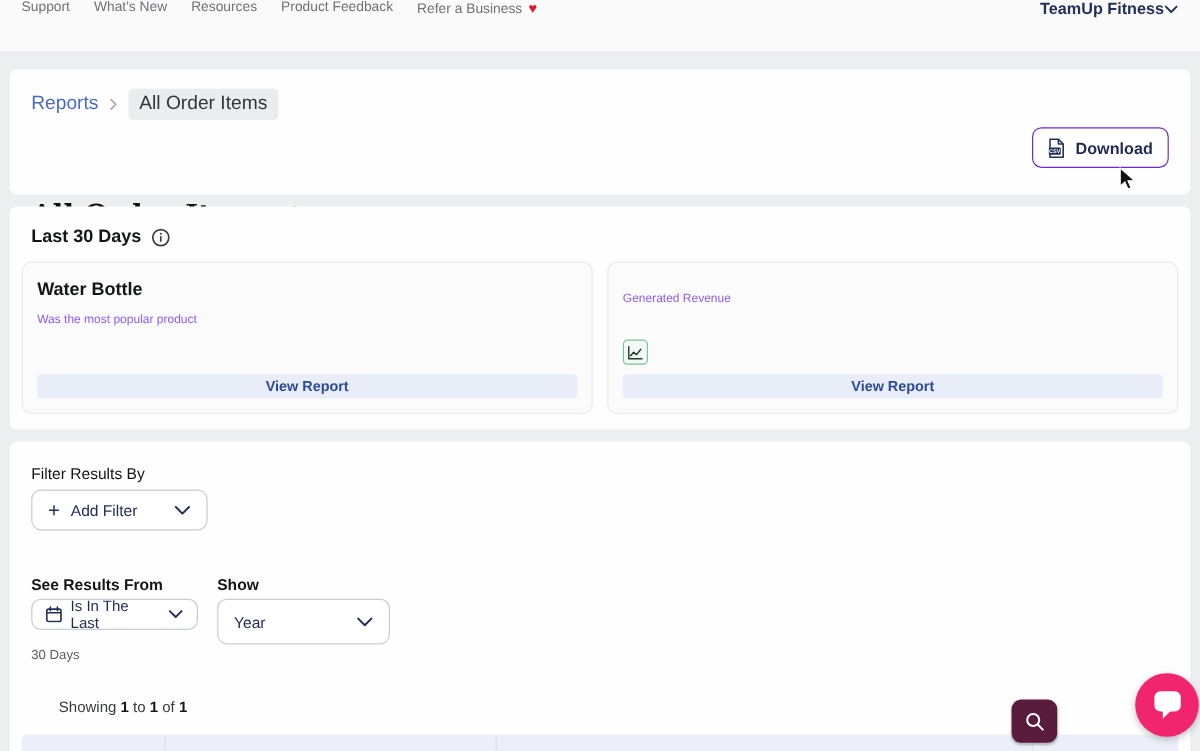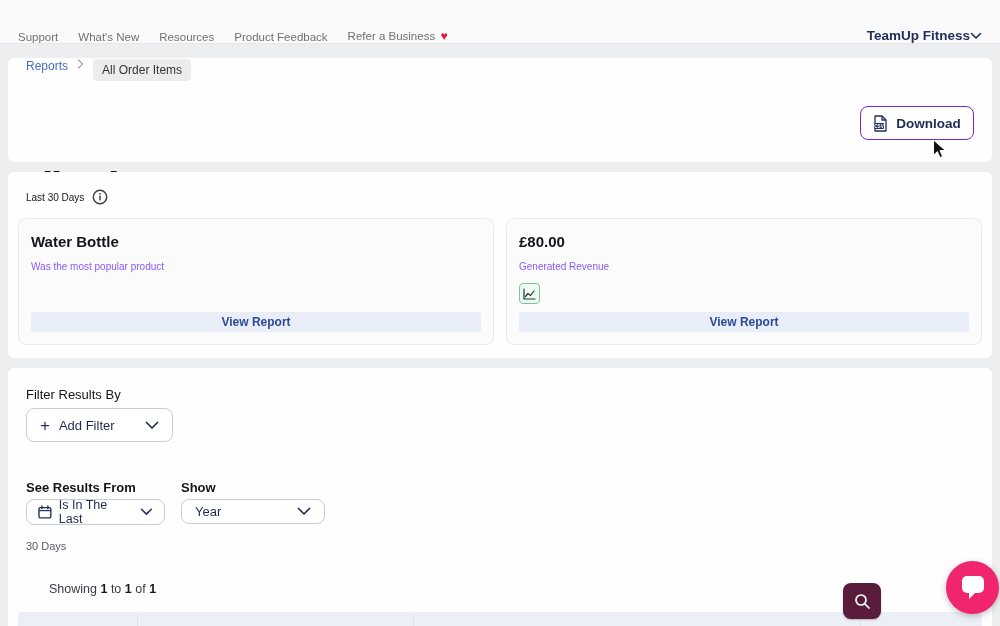--- a/index.html
+++ b/index.html
@@ -6,52 +6,52 @@
   html,body { background:#d8dadd; }
   body { font-family:"Liberation Sans", sans-serif; }
   #screen {
     position:relative; width:1000px; height:626px; margin:0 auto;
     background:#eceef0; overflow:hidden;
   }
   
   .topnav {
     position:absolute; top:0; left:0; width:1000px; height:44px;
     background:#fafafb; border-bottom:1px solid #e6e6e9;
-    display:flex; align-items:flex-end; padding:0 18px;
+    display:flex; align-items:flex-start; padding:0 18px;
   }
   .topnav-item { font-size:11.5px; color:#707076; margin-right:20px; cursor:pointer; white-space:nowrap; }
   .heart { color:#e8132c; font-size:12px; margin-left:2px; }
   .account { margin-left:auto; display:flex; align-items:center; cursor:pointer; }
   .account-name { font-size:13.5px; font-weight:700; color:#22305a; }
   
   .panel { position:absolute; left:8px; width:984px; background:#fefefe; border-radius:6px; }
   .panel-header { top:58px; height:104px; }
   .panel-summary { top:172px; height:186px; }
   .panel-filters { top:368px; height:258px; border-bottom-left-radius:0; border-bottom-right-radius:0; }
   
-  .breadcrumb { position:absolute; top:1px; left:18px; display:flex; align-items:flex-start; font-size:12px; }
+  .breadcrumb { position:absolute; top:16px; left:18px; display:flex; align-items:center; font-size:16px; }
   .crumb-link { color:#4a6bc5; cursor:pointer; }
   .crumb-sep { margin:0 9px; display:flex; align-items:center; }
   .crumb-pill { background:#ebecee; border-radius:4px; padding:4px 9px; color:#33353a; }
   .title-row { position:absolute; top:108px; left:18px; display:flex; align-items:center; gap:9px; }
   .page-title { font-family:"DejaVu Serif","Liberation Serif",serif; font-size:23px; font-weight:700; color:#0d0e11; letter-spacing:.2px; }
   .help-circle {
     width:16px; height:16px; border:1.5px solid #3c3d42; border-radius:50%;
     display:flex; align-items:center; justify-content:center;
     font-size:10px; font-weight:700; color:#3c3d42; cursor:pointer;
   }
   .download-btn {
     position:absolute; top:48px; right:18px; width:114px; height:34px;
     background:#fff; border:1px solid #6d28d9; border-radius:8px;
     display:flex; align-items:center; justify-content:center; gap:8px;
     font-size:13.5px; font-weight:600; color:#1f2b52; cursor:pointer;
   }
   
   .section-title-row { position:absolute; top:17px; left:18px; display:flex; align-items:center; gap:8px; }
-  .section-title { font-size:10px; font-weight:400; color:#141519; }
+  .section-title { font-size:15px; font-weight:700; color:#141519; }
   .cards { position:absolute; top:46px; left:10px; width:964px; display:flex; gap:12px; }
   .card {
     flex:1; height:127px; background:#fbfbfc; border:1px solid #e9eaee;
     border-radius:8px; position:relative; padding:14px 12px;
   }
   .card-title { font-size:15px; font-weight:700; color:#141519; }
   .card-sub { font-size:10px; color:#8b5cf6; margin-top:11px; }
   .chart-badge {
     position:absolute; left:12px; top:64px; width:21px; height:21px;
     border:1.5px solid #7cc49a; background:#f0faf4; border-radius:4px;
@@ -70,21 +70,21 @@
     display:flex; align-items:center; font-size:13px; color:#1f2b52; cursor:pointer;
   }
   .add-filter { top:40px; left:18px; width:147px; height:34px; padding:0 13px; gap:9px; }
   .plus-glyph { font-size:17px; font-weight:400; color:#22305a; line-height:1; }
   .add-filter .chev { margin-left:auto; }
   .sub-label { position:absolute; font-size:13px; font-weight:700; color:#141519; }
   .lbl-see { top:112px; left:18px; }
   .lbl-show { top:112px; left:173px; }
   .dd-date { top:131px; left:18px; width:139px; height:26px; padding:0 11px; gap:7px; font-size:12.5px; }
   .dd-date .chev { margin-left:auto; }
-  .dd-show { top:131px; left:173px; width:144px; height:25px; padding:8px 13px; font-size:13px; }
+  .dd-show { top:131px; left:173px; width:144px; height:38px; padding:8px 13px; font-size:13px; }
   .dd-show .chev { margin-left:auto; }
   .period-hint { position:absolute; top:172px; left:18px; font-size:11px; color:#5a5b60; }
   .showing-row { position:absolute; top:214px; left:18px; font-size:12.5px; color:#3a3b40;margin-left:23px; }
   .showing-row b { color:#17181c; }
   .table-header {
     position:absolute; top:244px; left:10px; width:964px; height:14px;
     background:#edeff8; border-top-left-radius:4px; border-top-right-radius:4px;
   }
   .th-divider { position:absolute; top:2px; bottom:0; width:1px; background:#dde0ec; }
   
@@ -158,21 +158,20 @@
         <rect x="7.3" y="6.6" width="1.4" height="5" rx="0.7" fill="#3c3d42"></rect>
       </svg>
     </div>
     <div class="cards">
       <div class="card">
         <div class="card-title">Water Bottle</div>
         <div class="card-sub">Was the most popular product</div>
         <div class="view-report">View Report</div>
       </div>
       <div class="card">
-        <div class="card-title">£80.00</div>
         <div class="card-sub">Generated Revenue</div>
         <div class="chart-badge">
           <svg width="13" height="12" viewBox="0 0 13 12">
             <path d="M1 1 v10 h11" fill="none" stroke="#25372c" stroke-width="1.2" stroke-linecap="round"></path>
             <path d="M2.5 8.5 L5 5.5 L7.5 7.5 L11 3" fill="none" stroke="#25372c" stroke-width="1.2" stroke-linecap="round" stroke-linejoin="round"></path>
           </svg>
         </div>
         <div class="view-report">View Report</div>
       </div>
     </div>

